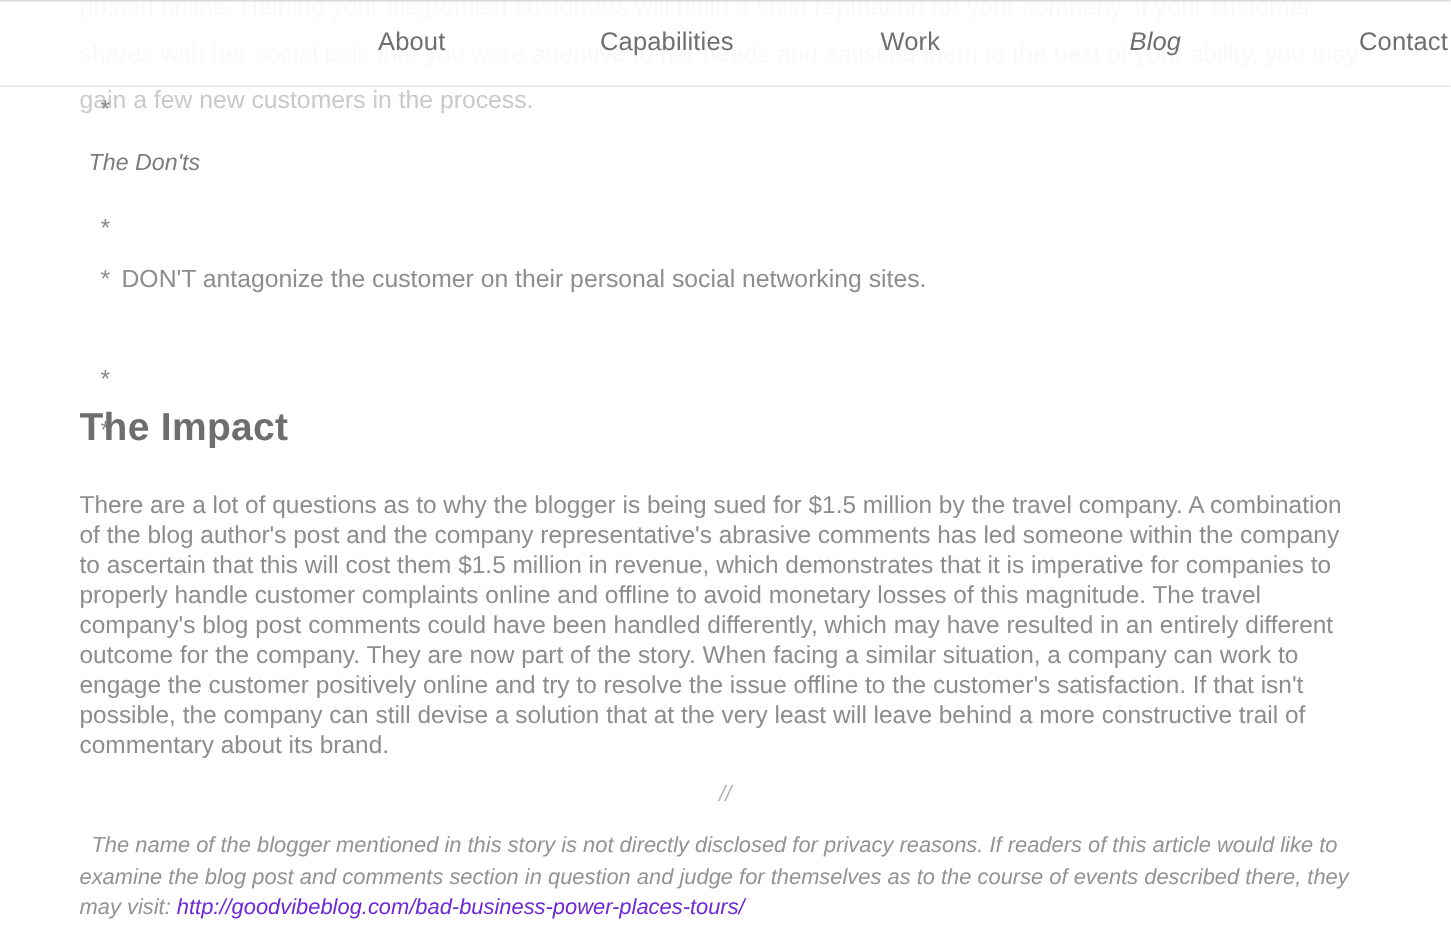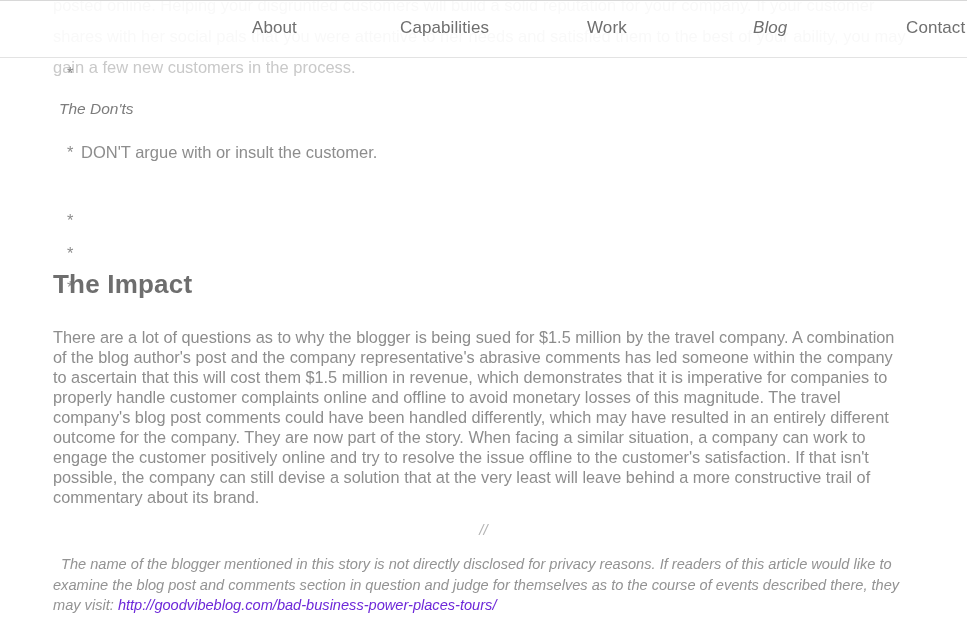--- a/index.html
+++ b/index.html
@@ -176,24 +176,24 @@
 <div id="article">
 
   <p class="faded-para">posted online. Helping your disgruntled customers will build a solid reputation for your company. If your customer shares with her social pals that you were attentive to her needs and satisfied them to the best of your ability, you may gain a few new customers in the process.</p>
 
   <ul class="bullet-list">
     <li class="li-do1">
       <span class="star">*</span>
     </li>
     <li class="li-dont1">
       <span class="star">*</span>
-      <span class="btext">DON'T argue with or insult the customer.</span>
     </li>
     <li class="li-dont2">
       <span class="star">*</span>
+      <span class="btext">DON'T antagonize the customer on their personal social networking sites.</span>
     </li>
     <li class="li-dont3">
       <span class="star">*</span>
     </li>
     <li class="li-dont4">
       <span class="star">*</span>
     </li>
   </ul>
 
   <div class="subhead-donts">The Don'ts</div>

